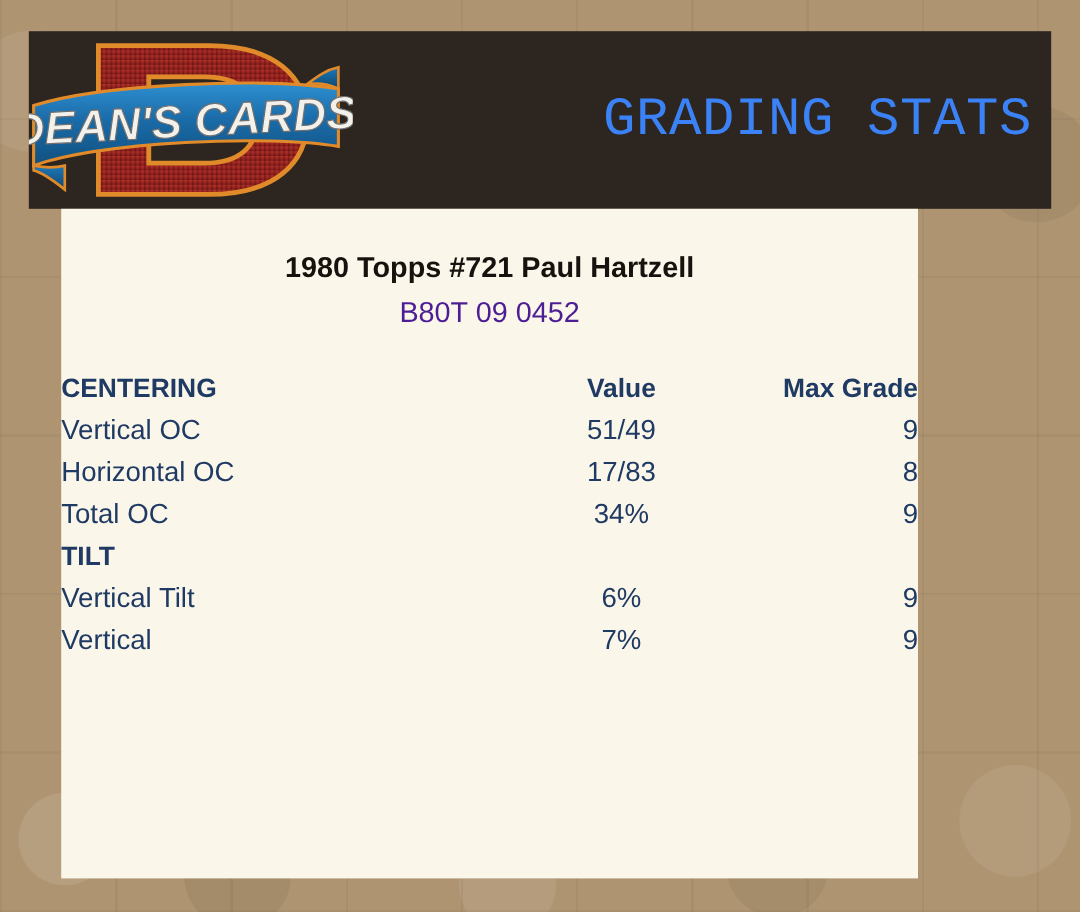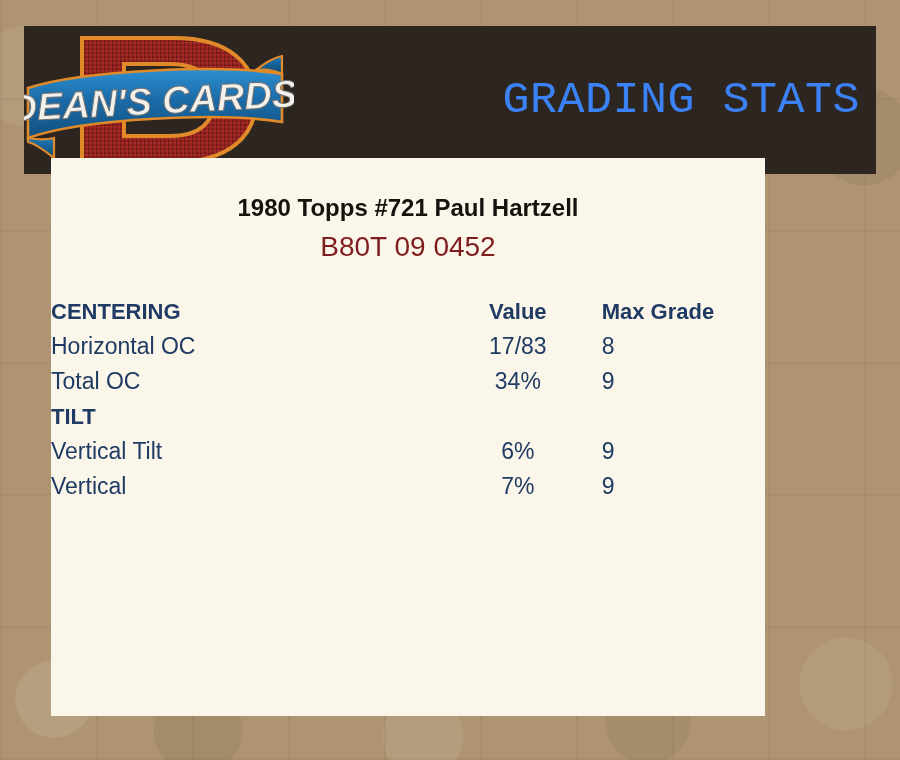--- a/index.html
+++ b/index.html
@@ -43,42 +43,42 @@
   }
   #header-title{
     font-size:45px;letter-spacing:.5px;line-height:1.0;
   }
   #header-subtitle{
     font-size:33px;line-height:1.25;margin-top:6px;
   }
 
   
   #content-panel{
-    position:absolute;left:51px;top:158px;width:714px;height:558px;
+    position:absolute;left:51px;top:174px;width:714px;height:558px;
     background:#fbf6ea;
   }
   #card-title{
     text-align:center;font-size:24px;font-weight:bold;color:#17120d;
     margin-top:36px;
   }
   #card-serial{
-    text-align:center;font-size:28px;color:#7f1d1d;margin-top:9px;
+    text-align:center;font-size:24px;color:#4c1d95;margin-top:9px;
   }
 
   
   #stats-table{
     margin-top:31px;width:100%;border-collapse:collapse;
     color:#1f3a63;
   }
   #stats-table td{padding:0;height:35px;vertical-align:middle;}
   td.col-label{width:400px;padding-left:102px;font-size:23px;}
   td.col-label.section{font-weight:bold;font-size:22px;padding-left:102px;margin-left:32px;}
   td.col-label.item{padding-left:152px;}
   td.col-value{width:175px;text-align:center;font-size:23px;}
-  td.col-grade{width:170px;text-align:left;font-size:23px;margin-top:43px;}
+  td.col-grade{width:170px;text-align:right;font-size:23px;margin-top:43px;}
   tr.head td{font-weight:bold;}
   tr.head td.col-value,tr.head td.col-grade{font-size:22px;}
 </style>
 </head>
 <body>
 
 <div id="bg-texture"></div>
 
 <div id="header-bar">
 
@@ -130,20 +130,25 @@
   <div id="card-serial">B80T 09 0452</div>
 
   <table id="stats-table">
     <tbody id="stats-body">
         <tr class="head">
           <td class="col-label section">CENTERING</td>
           <td class="col-value">Value</td>
           <td class="col-grade">Max Grade</td>
         </tr>
         <tr>
+          <td class="col-label item">Vertical OC</td>
+          <td class="col-value">51/49</td>
+          <td class="col-grade">9</td>
+        </tr>
+        <tr>
           <td class="col-label item">Horizontal OC</td>
           <td class="col-value">17/83</td>
           <td class="col-grade">8</td>
         </tr>
         <tr>
           <td class="col-label item">Total OC</td>
           <td class="col-value">34%</td>
           <td class="col-grade">9</td>
         </tr>
         <tr class="head">

